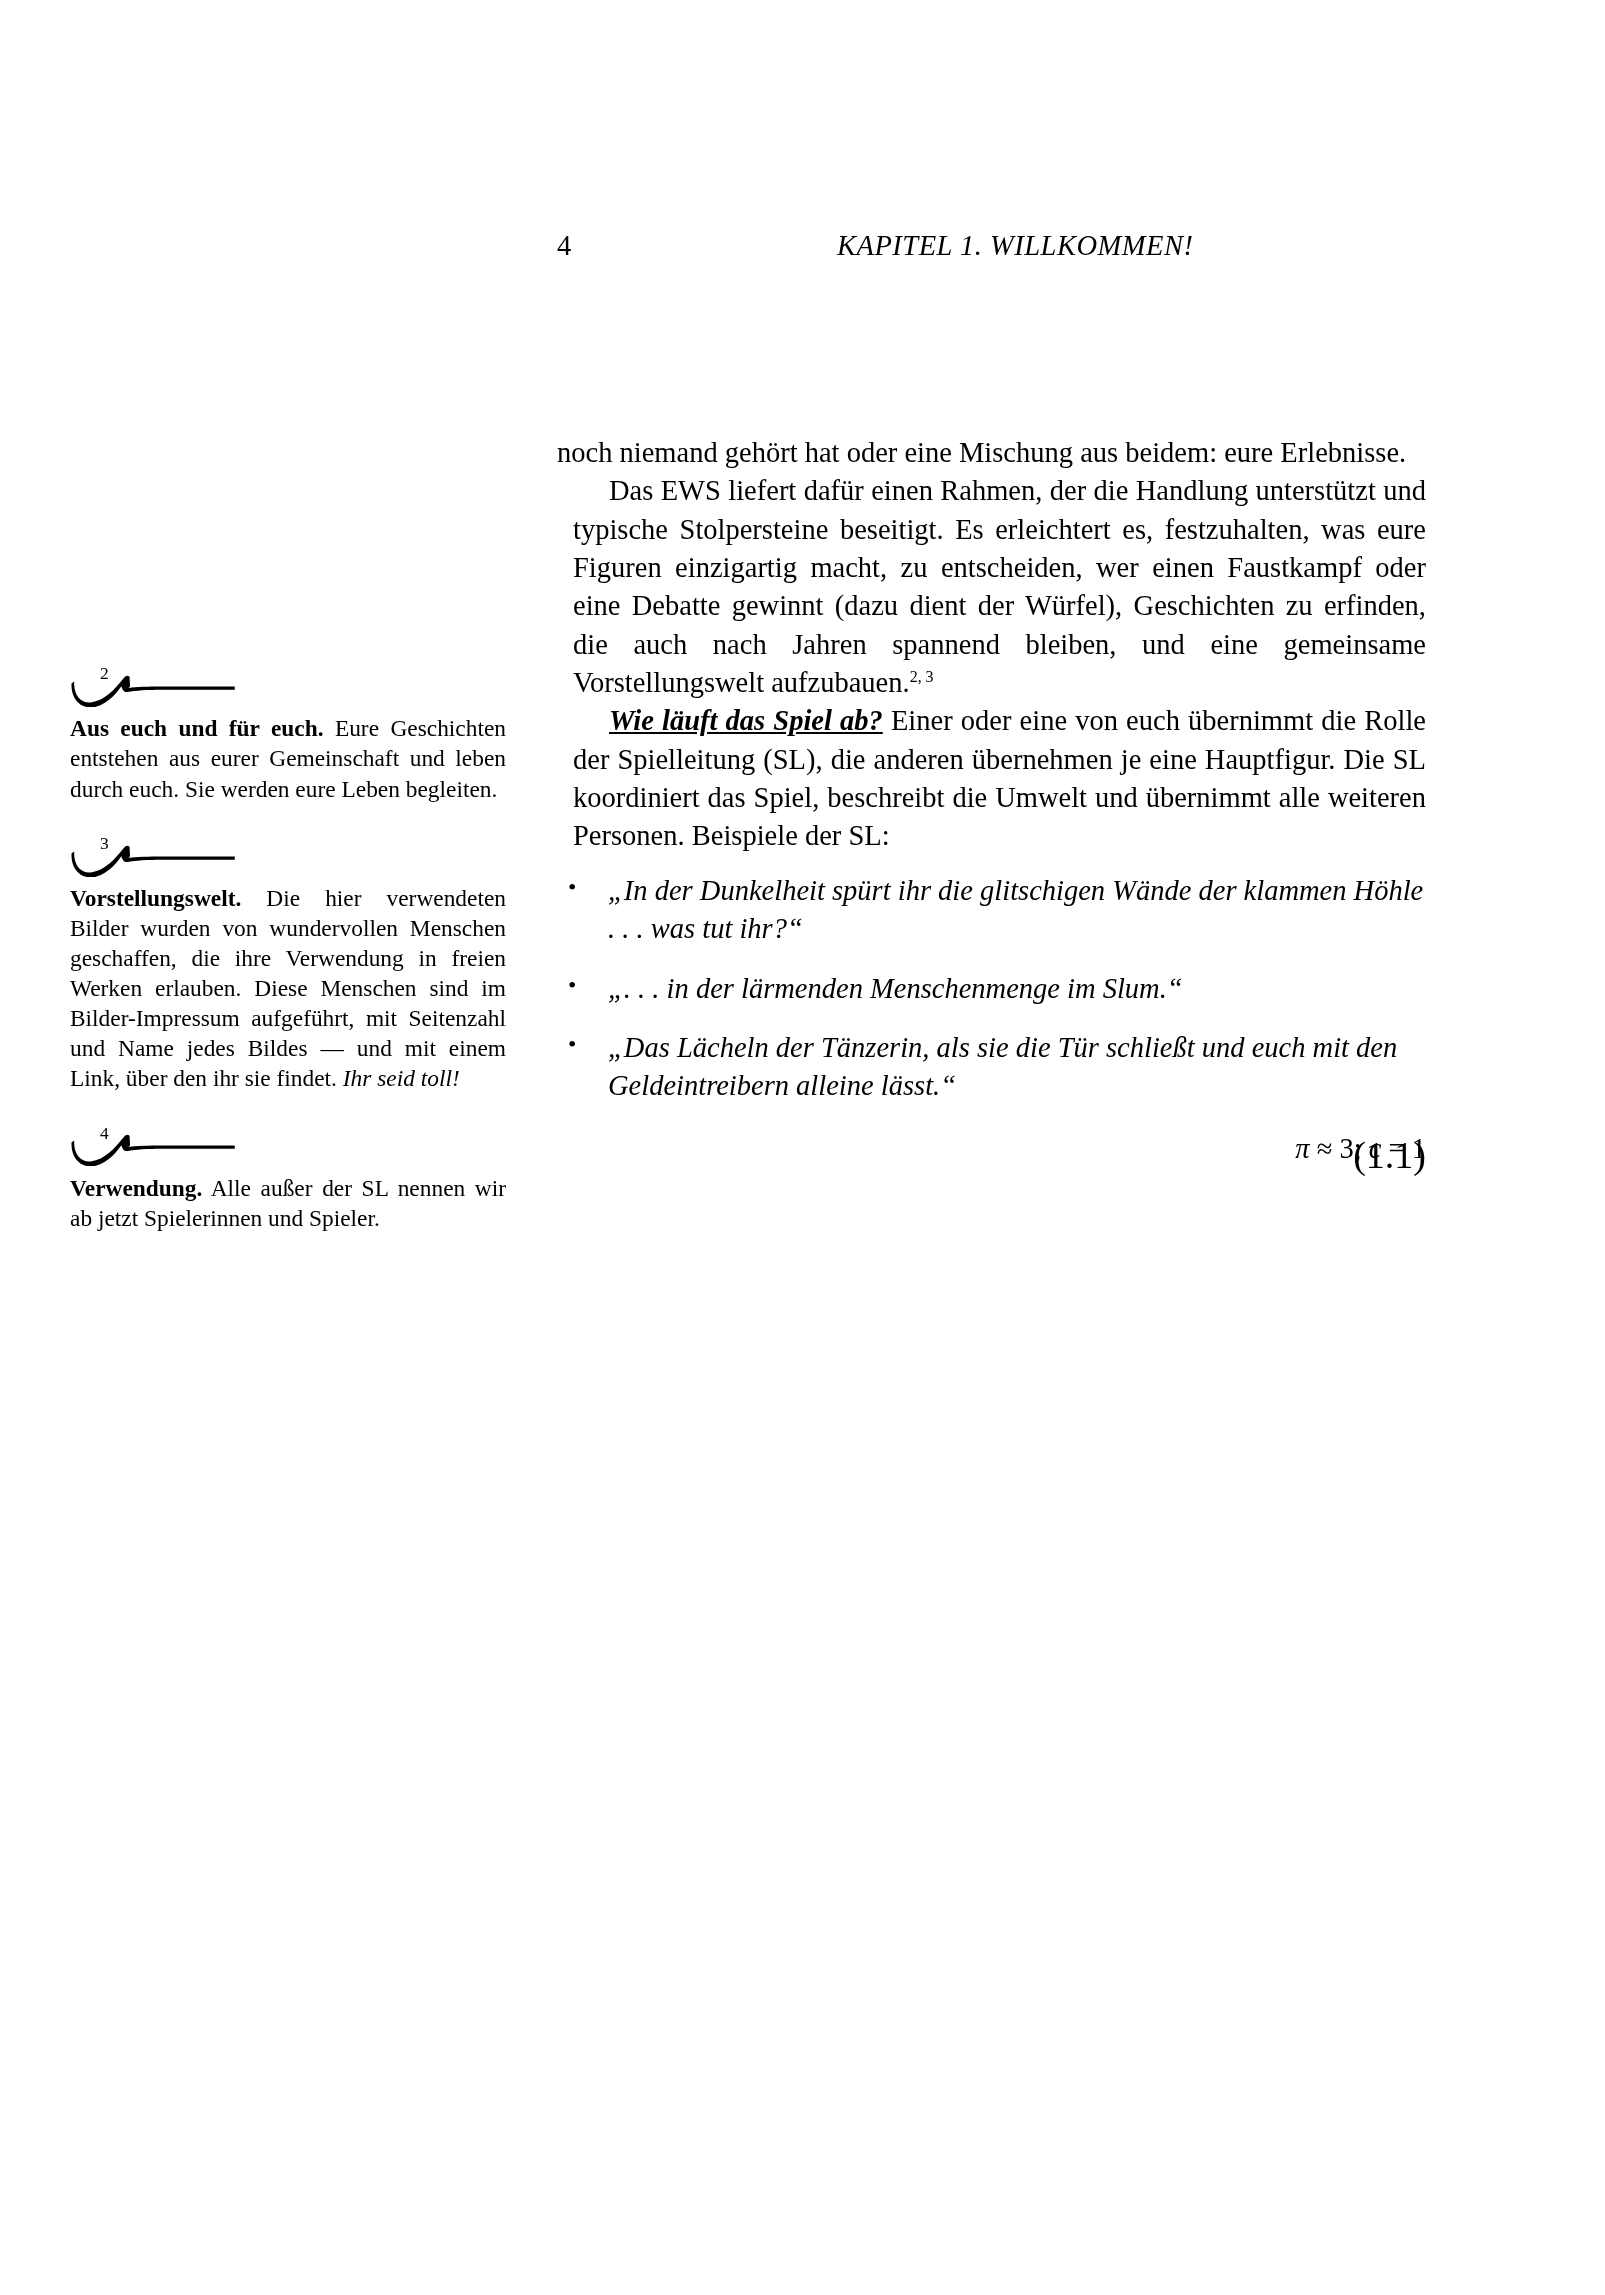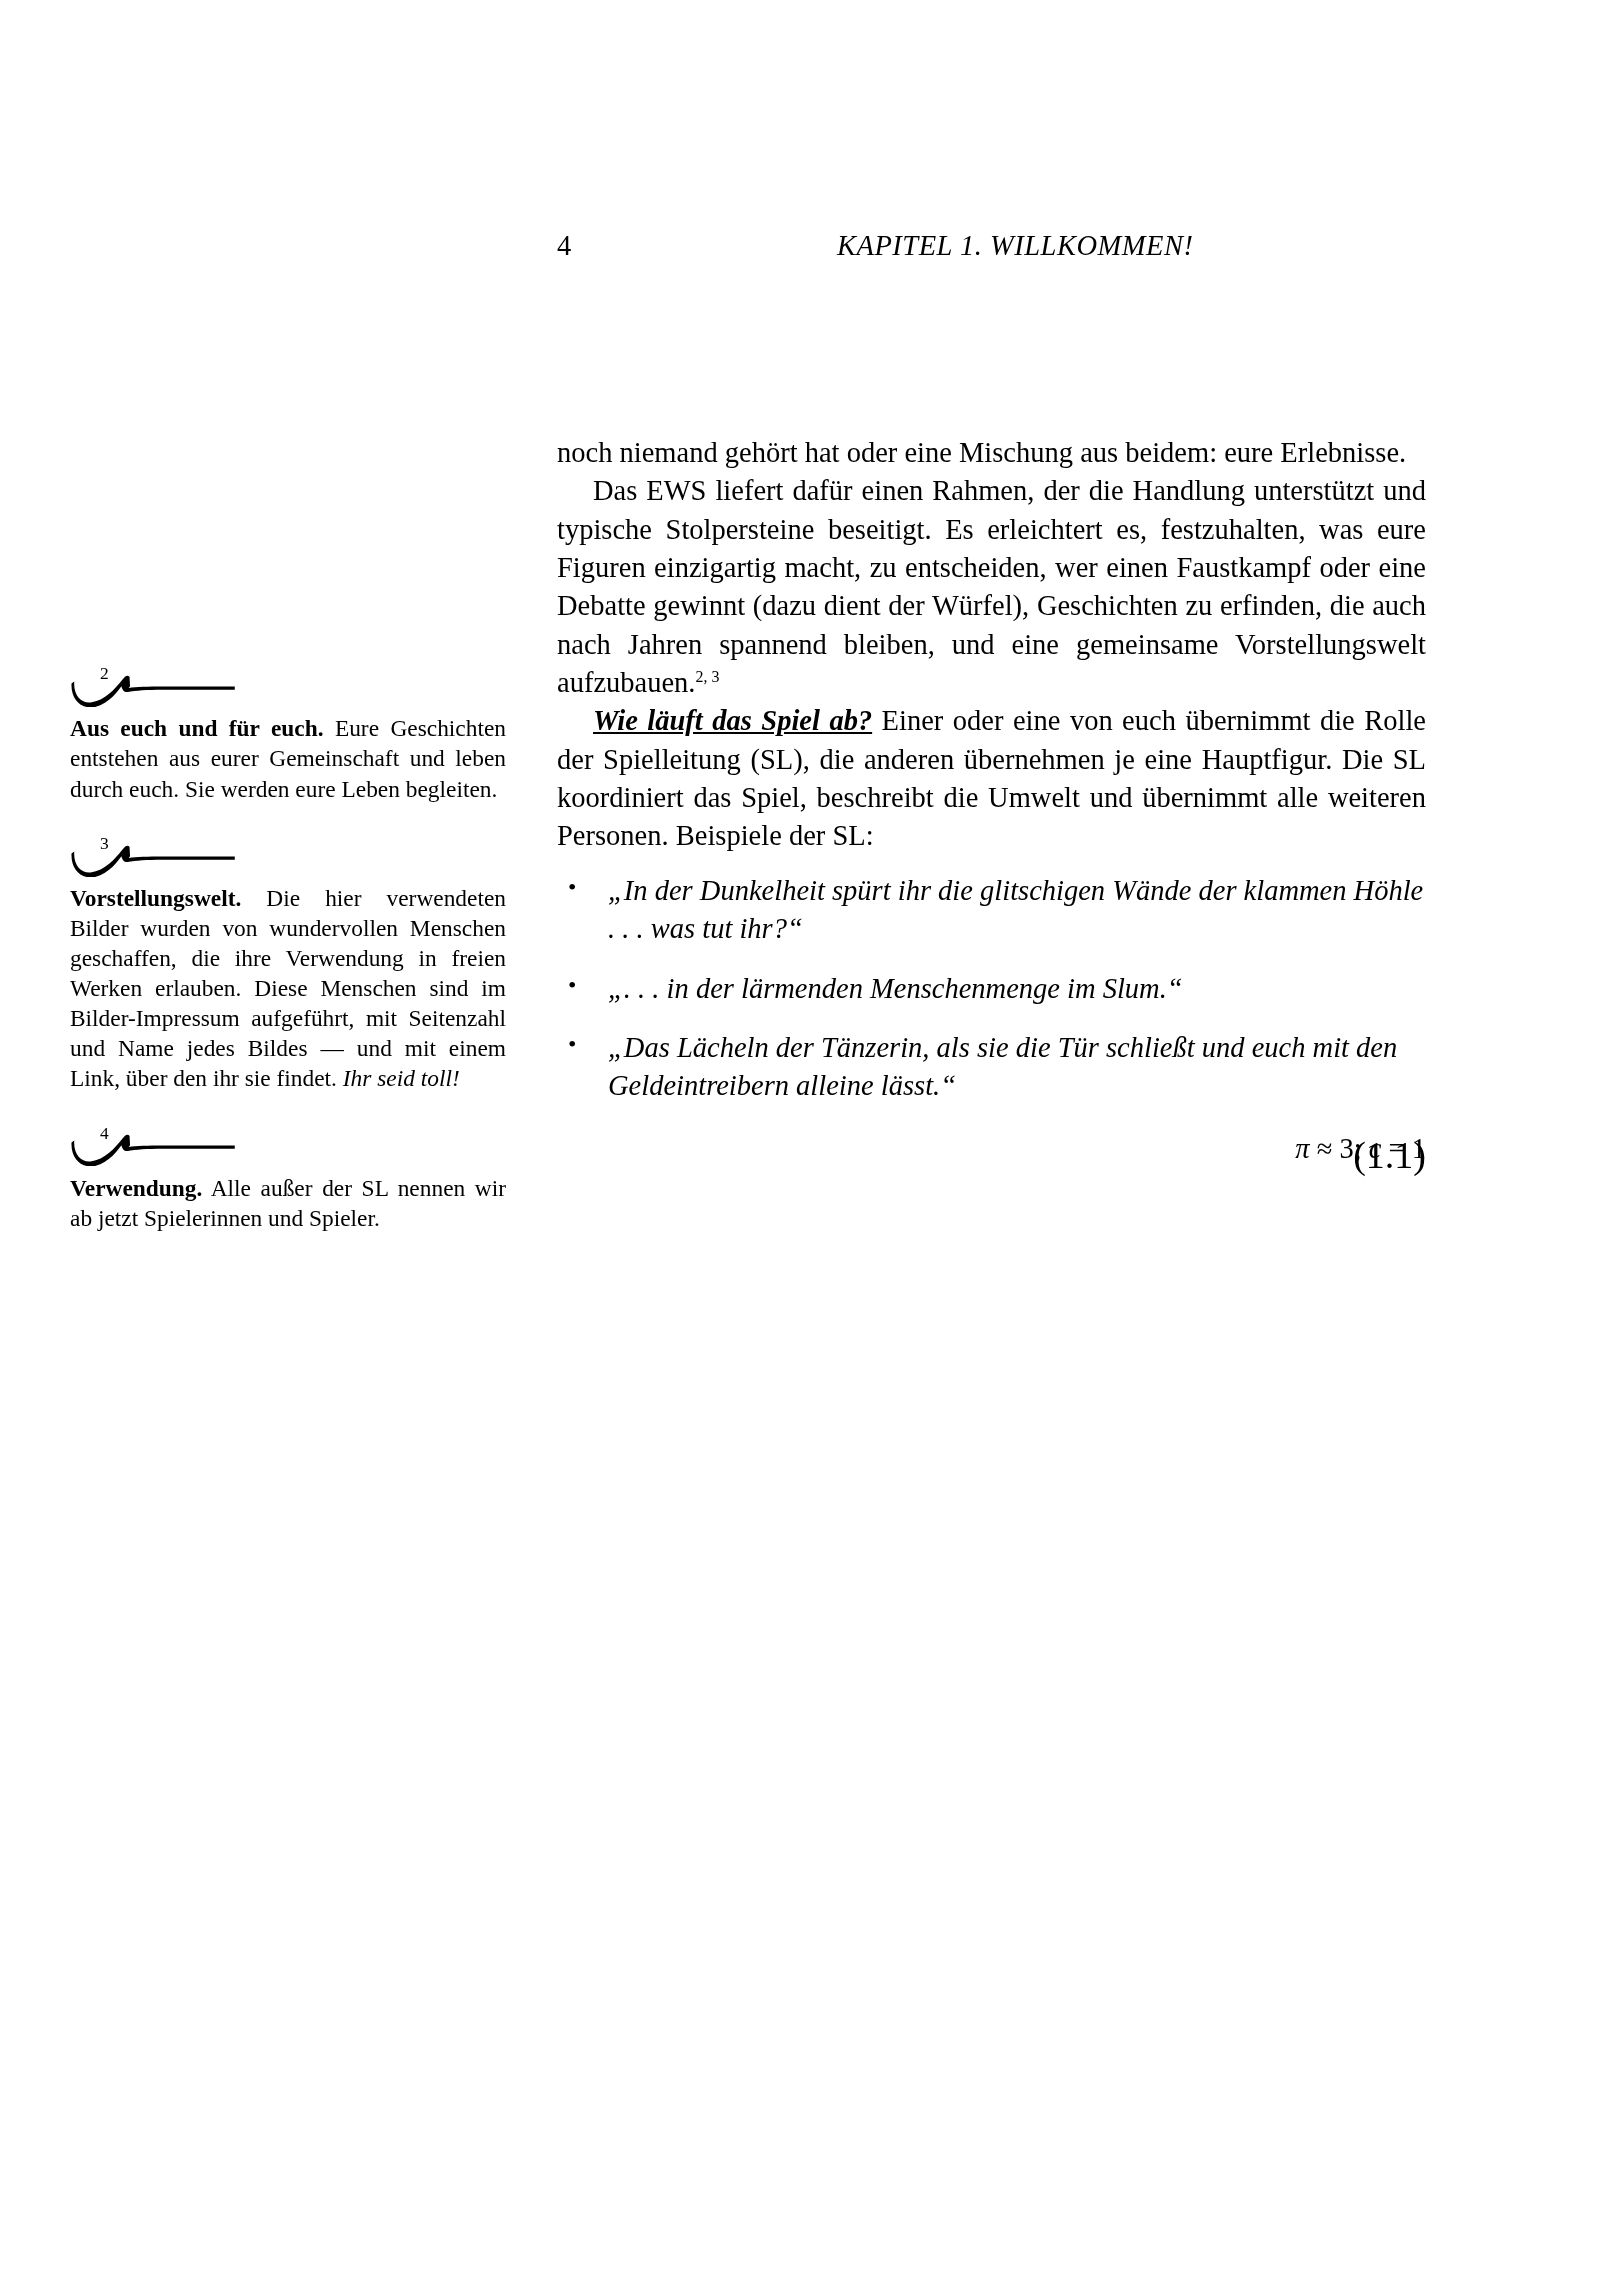--- a/index.html
+++ b/index.html
@@ -86,21 +86,21 @@
     position: absolute;
     left: 557px;
     top: 434px;
     width: 869px;
     font-size: 28.5px;
     line-height: 1.345;
     text-align: justify;
     text-justify: inter-word;
   }
   #main-col p { margin: 0; }
-  #main-col p.indent { text-indent: 36px; }
+  #main-col p.indent { text-indent: 36px; margin-left: 16px; }
   #main-col .bi { font-weight: bold; font-style: italic; text-decoration: underline; }
   sup {
     font-size: 0.56em;
     vertical-align: 0.62em;
     line-height: 0;
   }
 
   
   ul.sl-examples {
     list-style: none;

